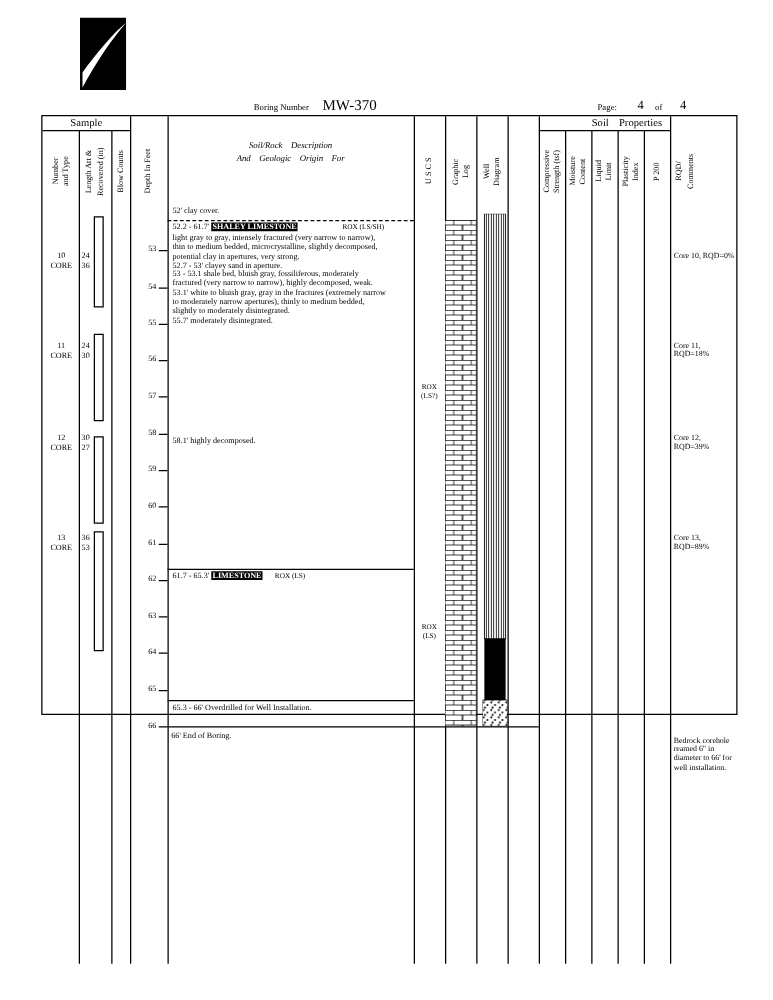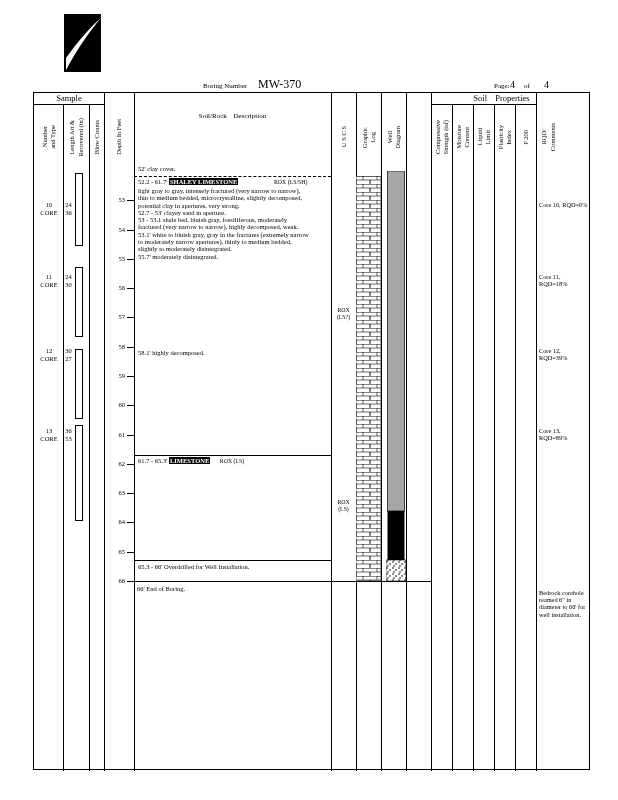--- a/index.html
+++ b/index.html
@@ -6,35 +6,35 @@
   html,body { width:618px; height:800px; background:#fff; overflow:hidden; }
   body { font-family:"Liberation Serif", serif; color:#000; position:relative; }
   .page { position:relative; width:618px; height:800px; background:#fff; }
 
   
   .logo { position:absolute; left:64px; top:14px; width:37px; height:58px; }
   .company { position:absolute; left:106px; top:30px; font-size:10.5px; letter-spacing:2px; line-height:14px; font-family:"Liberation Sans", sans-serif; }
   .doc-title { position:absolute; left:328px; top:14px; width:262px; display:flex; justify-content:space-between; font-weight:bold; font-size:10px; }
   .boring-label { position:absolute; left:203px; top:82px; font-size:7px; }
   .boring-number { position:absolute; left:258px; top:77px; font-size:12px; }
-  .page-label { position:absolute; left:494px; top:82px; font-size:7px; }
+  .page-label { position:absolute; left:478px; top:82px; font-size:7px; }
   .page-num { position:absolute; left:510px; top:79px; font-size:10px; }
   .of-label { position:absolute; left:524px; top:82px; font-size:7px; }
   .page-total { position:absolute; left:544px; top:79px; font-size:10px; }
 
   
-  .tbl { position:absolute; left:33px; top:92px; width:557px; height:678px; border:1px solid #000; }
+  .tbl { position:absolute; left:33px; top:92px; width:557px; height:480px; border:1px solid #000; }
   .vline { position:absolute; width:1px; background:#000; }
   .hline { position:absolute; height:1px; background:#000; }
   .grp { position:absolute; top:0; height:11px; line-height:11px; text-align:center; font-size:8.5px; }
 
   
   .rotlab { position:absolute; top:12px; height:64px; display:flex; flex-direction:row; align-items:center; justify-content:center; gap:1px; }
   .rotlab span { writing-mode:vertical-rl; transform:rotate(180deg); font-size:6.5px; line-height:7.5px; white-space:nowrap; }
-  .desc-head { position:absolute; left:100px; top:18px; width:197px; text-align:center; font-size:7px; line-height:11px; word-spacing:5px; }
+  .desc-head { position:absolute; left:100px; top:18px; width:197px; text-align:center; font-size:7px; line-height:11px; word-spacing:5px;font-style:italic; }
 
   
   .tick-label { position:absolute; left:70px; width:21px; text-align:right; font-size:6.5px; }
   .tick-dash { position:absolute; left:93px; width:7px; height:1px; background:#000; }
 
   
   .desc { position:absolute; font-size:6.5px; line-height:7.3px; }
   .desc p { margin:0; }
   .hl { background:#000; color:#fff; font-weight:bold; padding:0 1px; }
   .smallnote { font-size:5.8px; }
@@ -103,20 +103,21 @@
       <span>Recovered (in)</span>
     </div>
     <div class="rotlab" style="left:55px;width:15px;">
       <span>Blow Counts</span>
     </div>
     <div class="rotlab" style="left:70px;width:30px;">
       <span>Depth In Feet</span>
     </div>
     <div class="desc-head">
       <div>Soil/Rock Description</div>
+      <div>And Geologic Origin For</div>
     </div>
     <div class="rotlab" style="left:297px;width:25px;">
       <span>U S C S</span>
     </div>
     <div class="rotlab" style="left:322px;width:25px;">
       <span>Graphic</span>
       <span>Log</span>
     </div>
     <div class="rotlab" style="left:347px;width:25px;">
       <span>Well</span>

